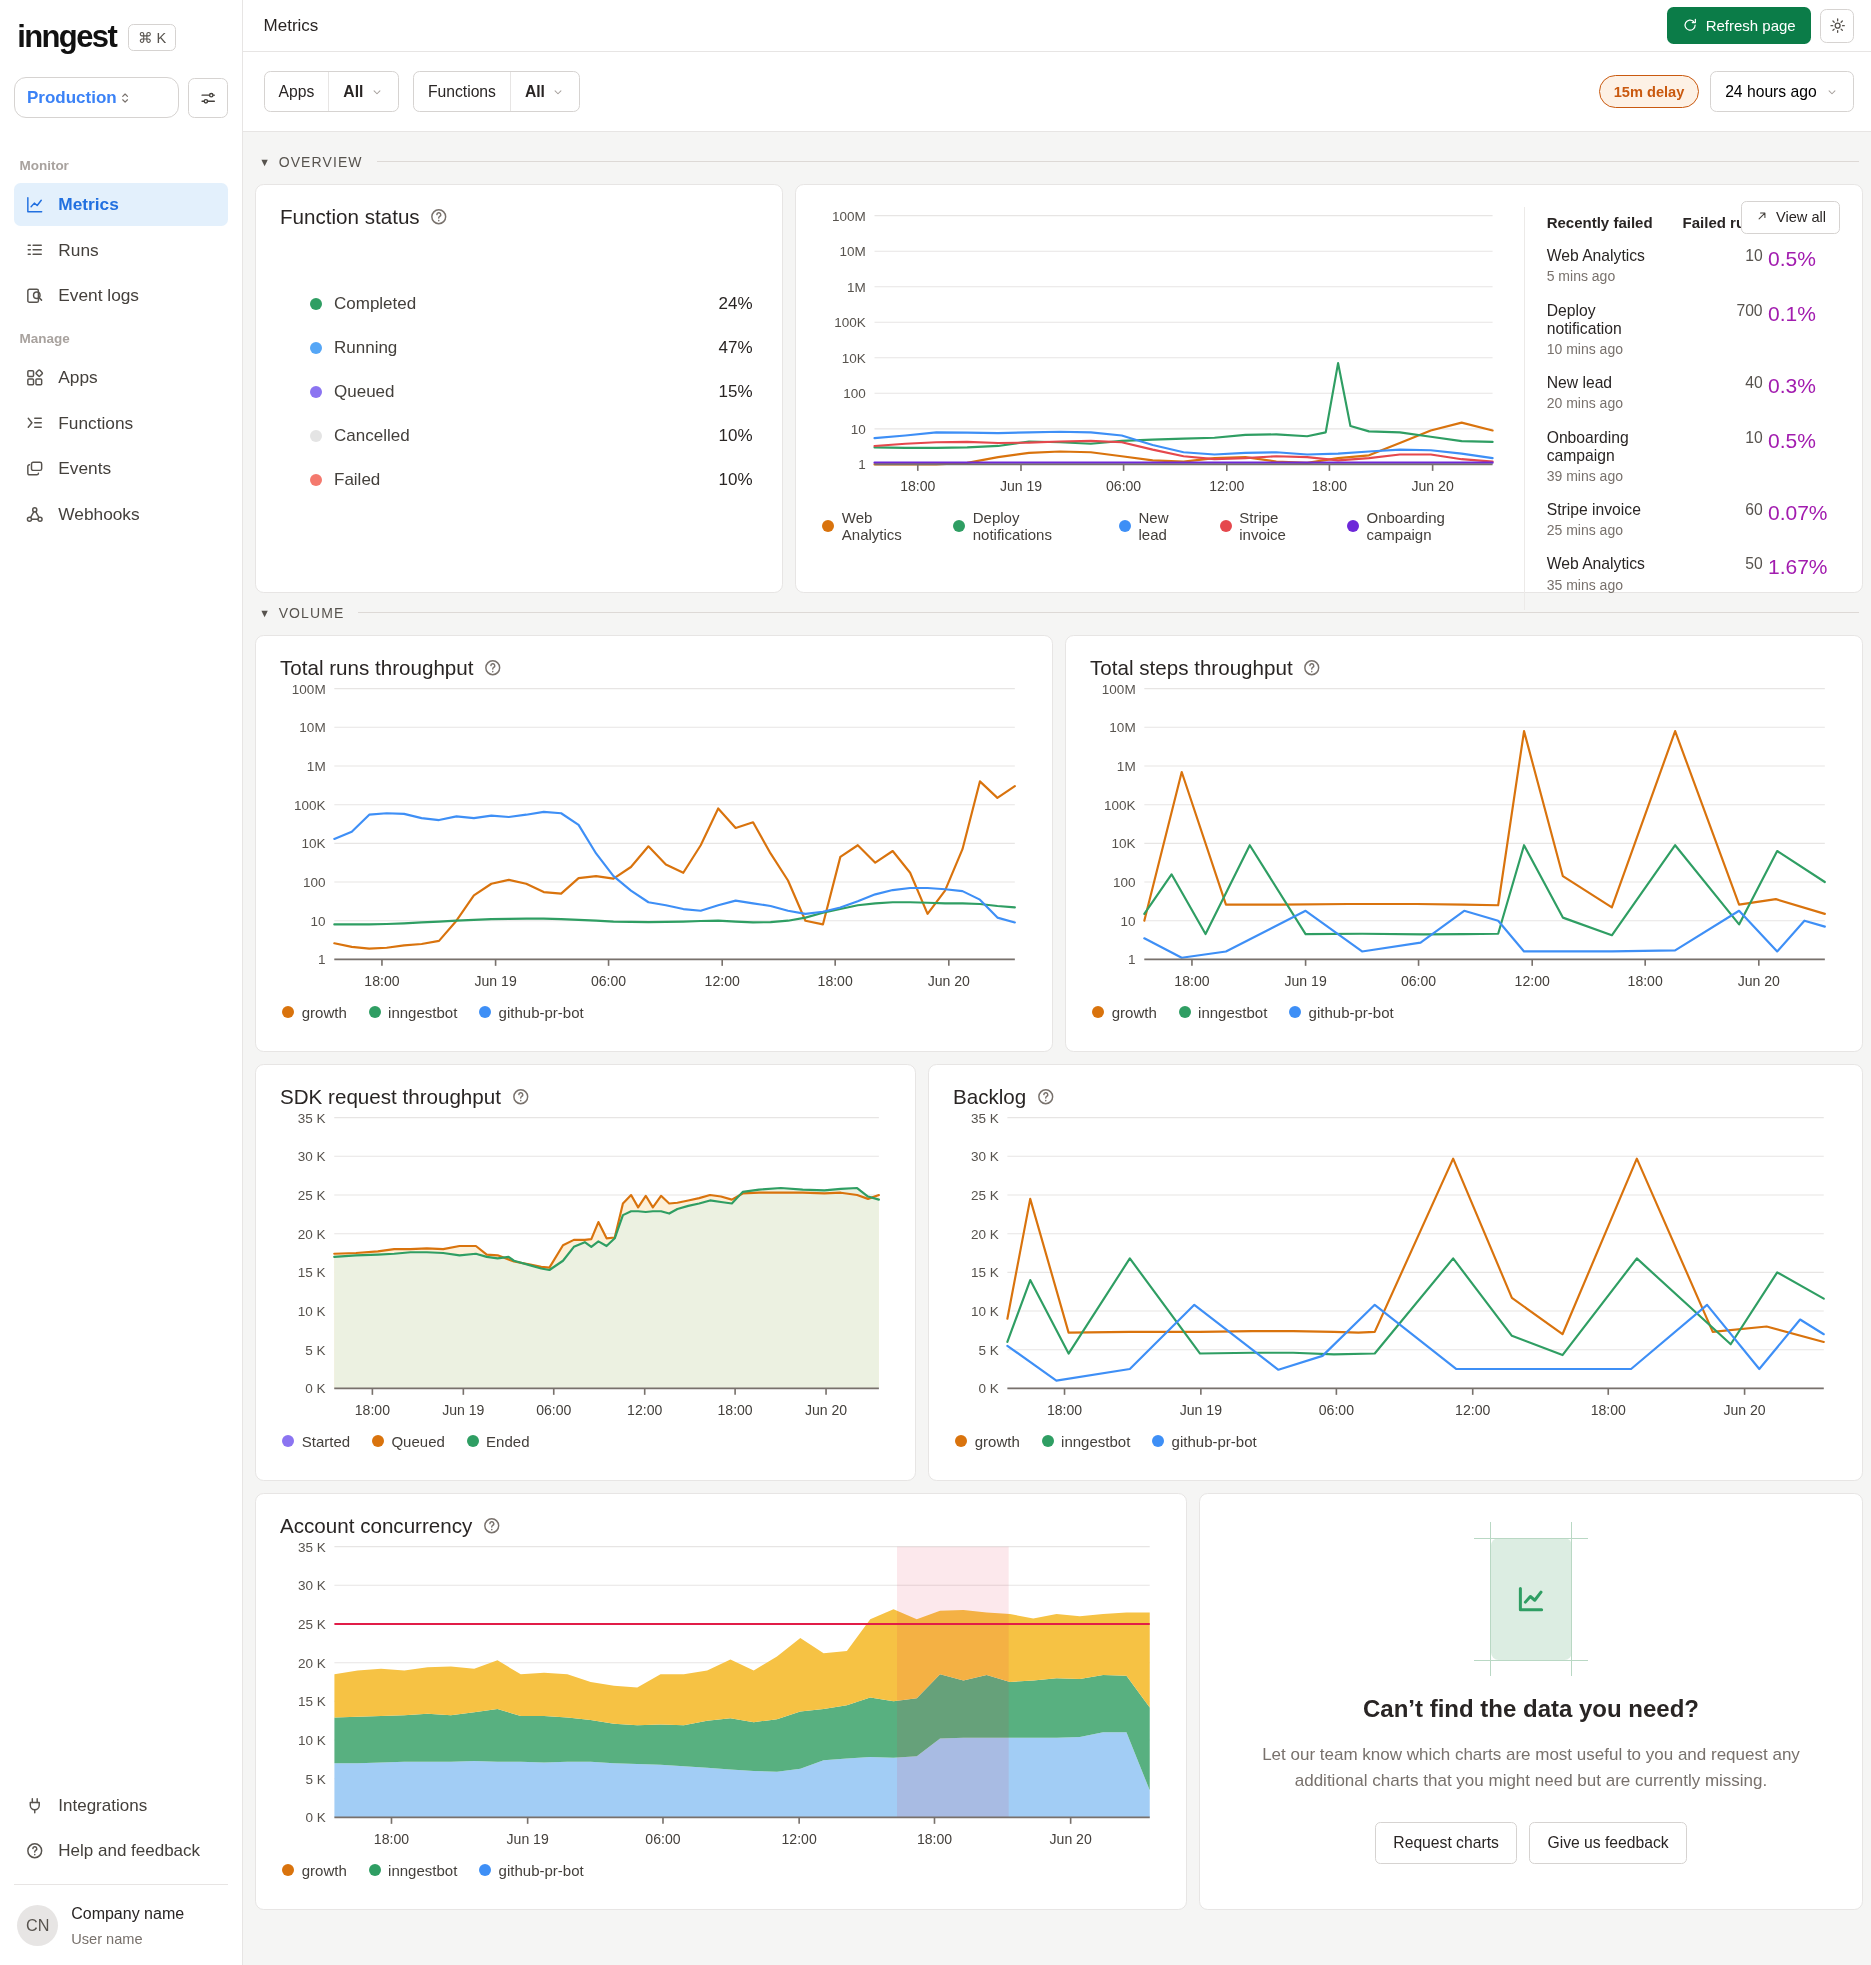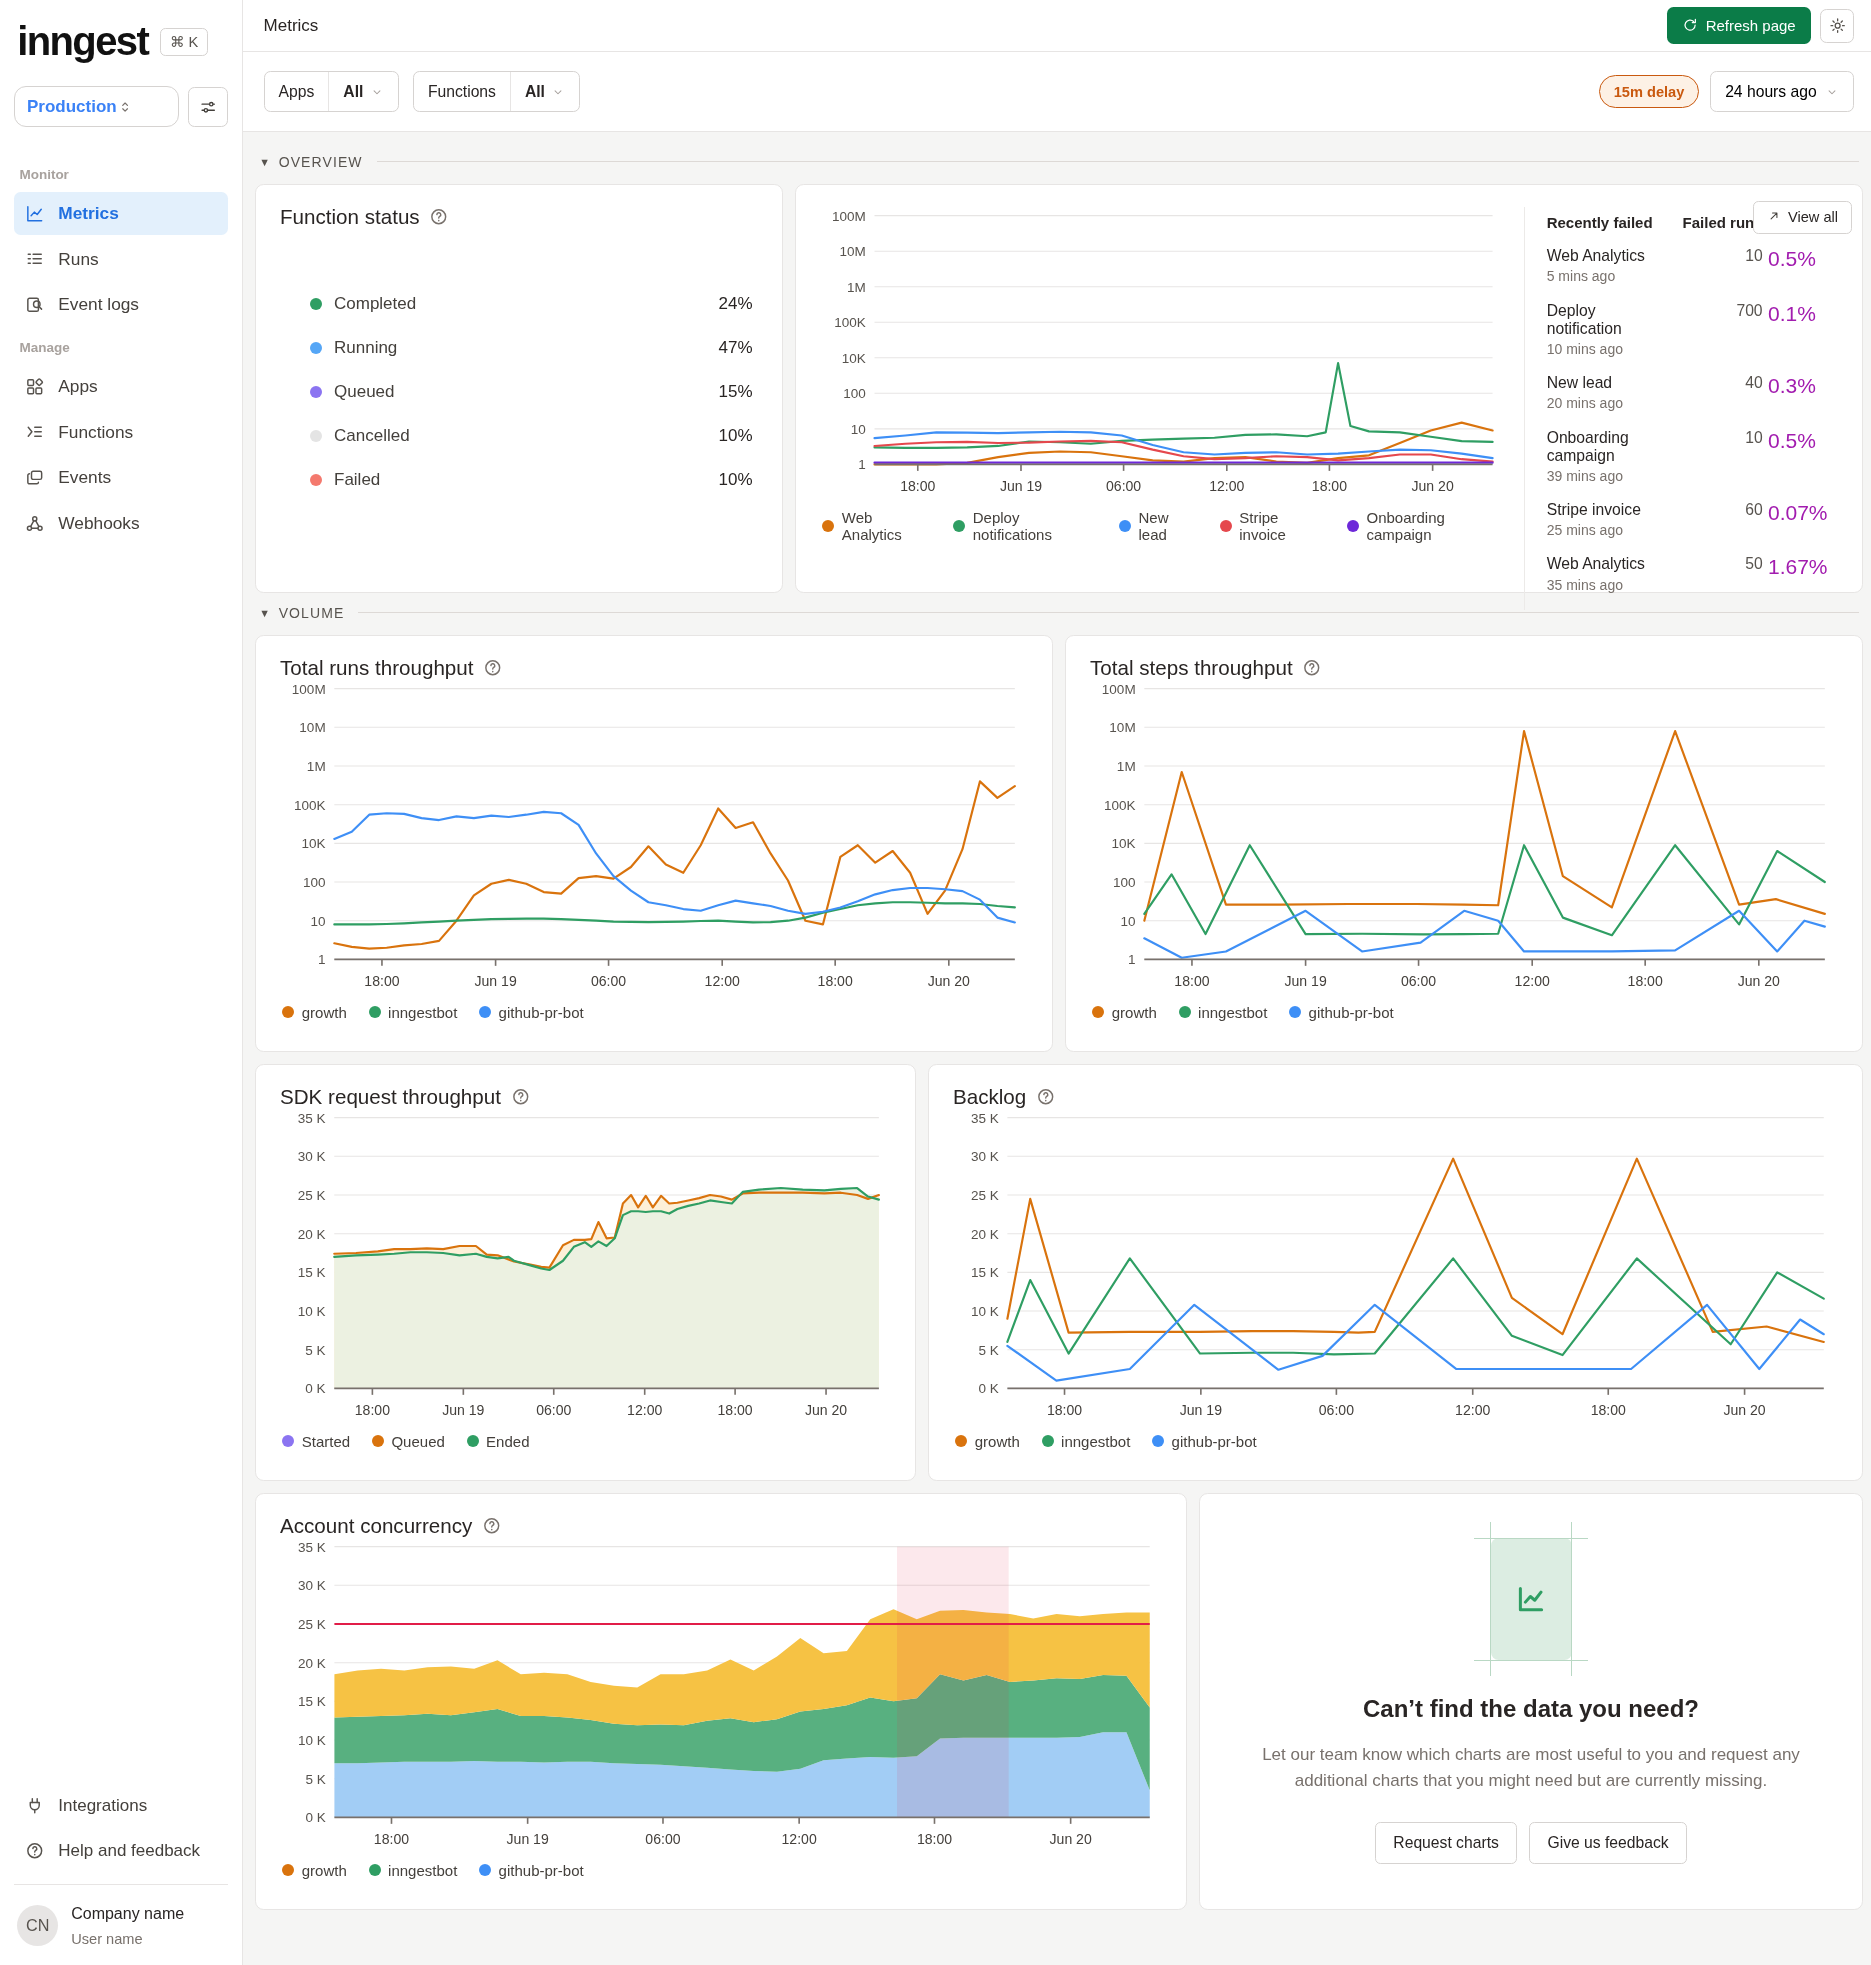--- a/index.html
+++ b/index.html
@@ -2,21 +2,21 @@
 <html style="font-size:8.7px"><head>
 <meta charset="utf-8">
 <style>
   * { margin:0; padding:0; box-sizing:border-box; }
   html,body { width:1872px; background:#fff; font-family:"Liberation Sans", sans-serif; color:#292524; }
   body { height:1965px; overflow:hidden; display:flex; }
 
   
   .sidebar { width:243px; min-width:243px; height:1965px; background:#fff; border-right:0.5px solid #e7e5e4; display:flex; flex-direction:column; padding:16.2px 14px 14px; }
   .logo-row { display:flex; align-items:center; gap:12px; padding:3.2px 3.2px 21.7px; }
-  .logo { font-size:40px; font-weight:800; letter-spacing:-1.6px; color:#111; }
+  .logo { font-size:31px; font-weight:800; letter-spacing:-1.6px; color:#111; }
   .kbd { border:0.5px solid #d6d3d1; border-radius:5.4px; padding:4.3px 8.7px; font-size:14.6px; color:#57534e; background:#fff; }
   .env-row { display:flex; gap:8.7px; align-items:center; margin-bottom:26px; }
   .env-select { flex:1; display:flex; align-items:center; justify-content:flex-start; border:0.5px solid #d6d3d1; border-radius:12px; background:#fff; padding:9.7px 12px; font-size:17px; font-weight:600; color:#3b82f6; cursor:pointer; }
   .env-select .ic { width:16.2px; height:16.2px; color:#78716c; }
   .icon-btn { width:40px; height:40px; border:0.5px solid #d6d3d1; border-radius:6.5px; background:#fff; display:flex; align-items:center; justify-content:center; color:#44403c; cursor:pointer; }
   .icon-btn .ic { width:18.4px; height:18.4px; }
   .nav-label { font-size:13.5px; color:#a8a29e; font-weight:600; margin:14px 5.4px 9.7px; }
   .nav-item { display:flex; align-items:center; gap:14px; padding:10.8px 10.8px; border-radius:6.5px; font-size:17.3px; color:#44403c; margin-bottom:3.2px; cursor:pointer; }
   .nav-item .ic { width:19.5px; height:19.5px; color:#57534e; }
   .nav-item.active { background:#e3f0fc; color:#2270e0; font-weight:600; }
@@ -78,21 +78,21 @@
   .ff-left { padding-right:16.2px; }
   .ff-table { border-left:1.1px solid #eceae8; padding:6.5px 0 0 21.7px; }
   .ff-grid { display:grid; grid-template-columns:1fr 92px 70px; column-gap:5.4px; }
   .ff-h { font-size:15px; font-weight:700; color:#292524; padding-bottom:16.2px; }
   .ff-h.r, .ff-c.r { text-align:right; }
   .ff-name { font-size:15.7px; color:#292524; }
   .ff-time { font-size:14px; color:#78716c; margin-top:3.2px; }
   .ff-cell { padding-bottom:17.3px; }
   .ff-runs { font-size:15.7px; color:#57534e; text-align:right; }
   .ff-rate { font-size:21px; color:#a21caf; text-align:left; }
-  .view-all { position:absolute; top:16.2px; right:10px; display:flex; gap:6.5px; border:0.5px solid #d6d3d1; background:#fff; border-radius:5.4px; padding:7.6px 13px; font-size:14.6px; color:#292524; cursor:pointer; }
+  .view-all { position:absolute; top:16.2px; right:22px; display:flex; gap:6.5px; border:0.5px solid #d6d3d1; background:#fff; border-radius:5.4px; padding:7.6px 13px; font-size:14.6px; color:#292524; cursor:pointer; }
   .view-all .ic { width:14px; height:14px; color:#44403c; }
 
   .chart { width:100%; }
   .legend { display:flex; align-items:center; gap:21.7px; margin-top:7.6px; padding-left:2.2px; }
   .legend .li { display:flex; align-items:center; gap:7.6px; font-size:15px; color:#44403c; }
 
   
   .fb-card { display:flex; flex-direction:column; align-items:center; justify-content:center; text-align:center; padding:21.7px 49px; }
   .plate-wrap { position:relative; width:81px; height:122px; margin-bottom:35px; }
   .plate { width:100%; height:100%; background:#dcede2; border-radius:7.6px; display:flex; align-items:center; justify-content:center; color:#2f9e63; }

